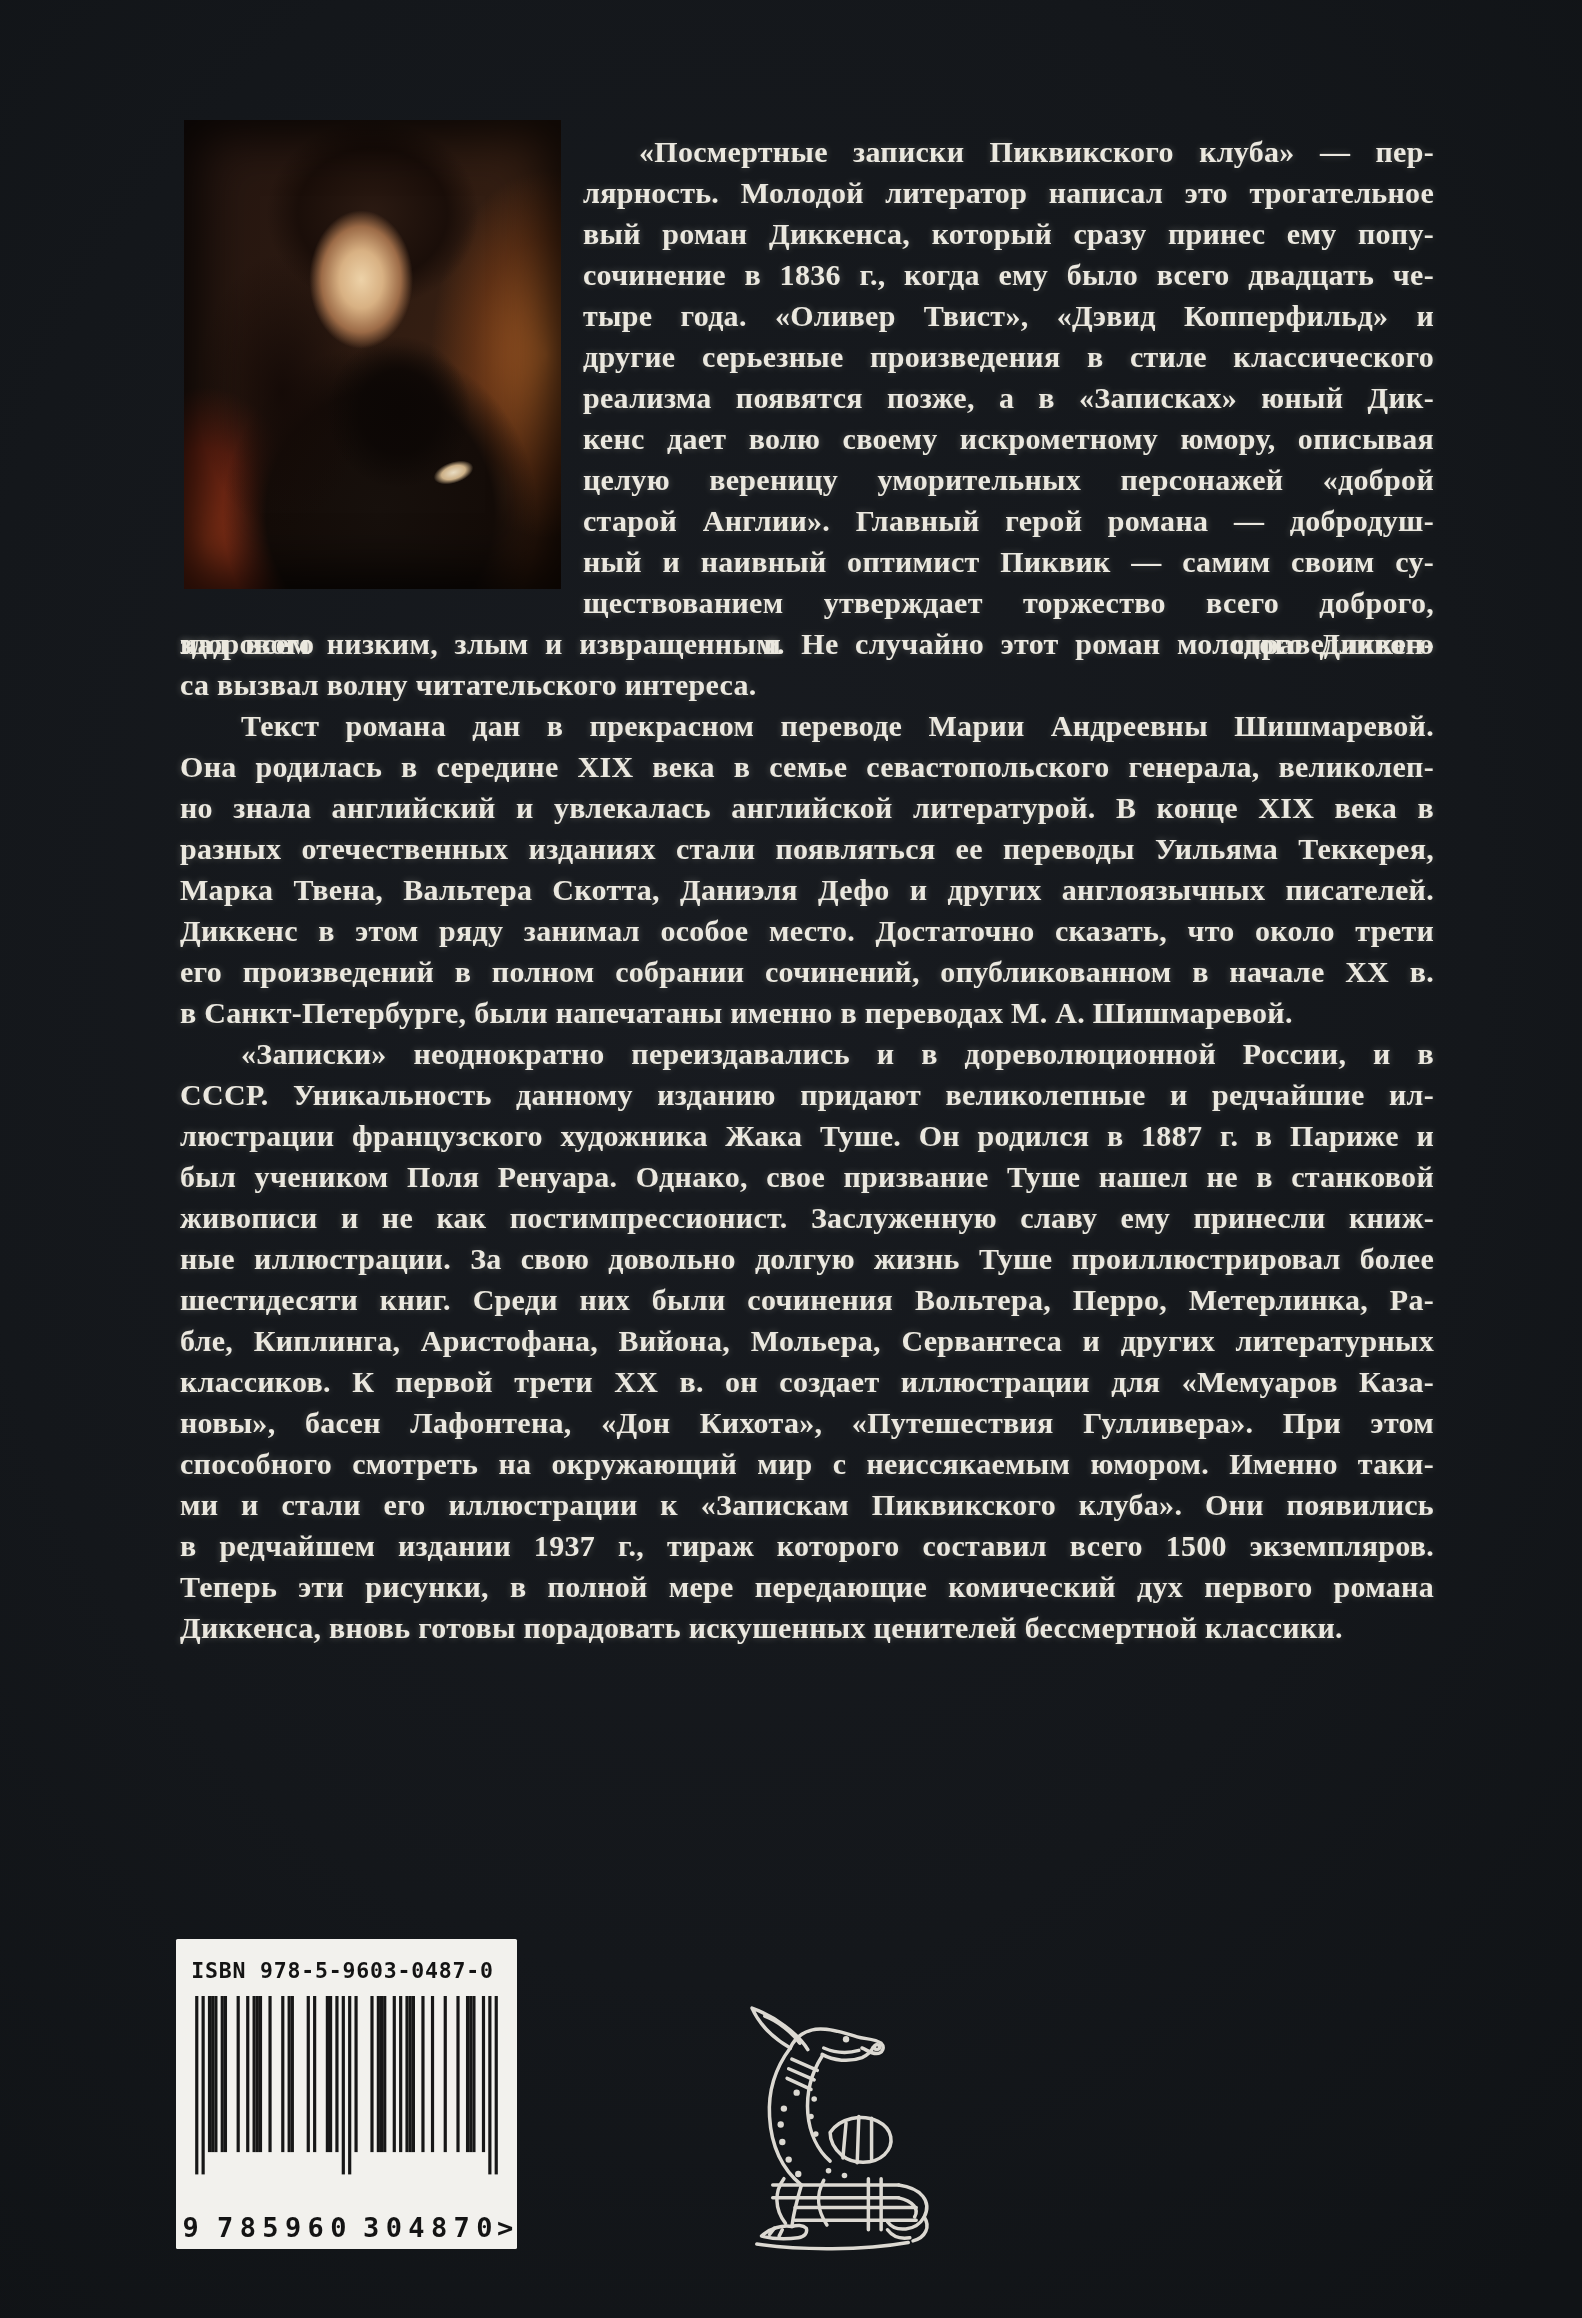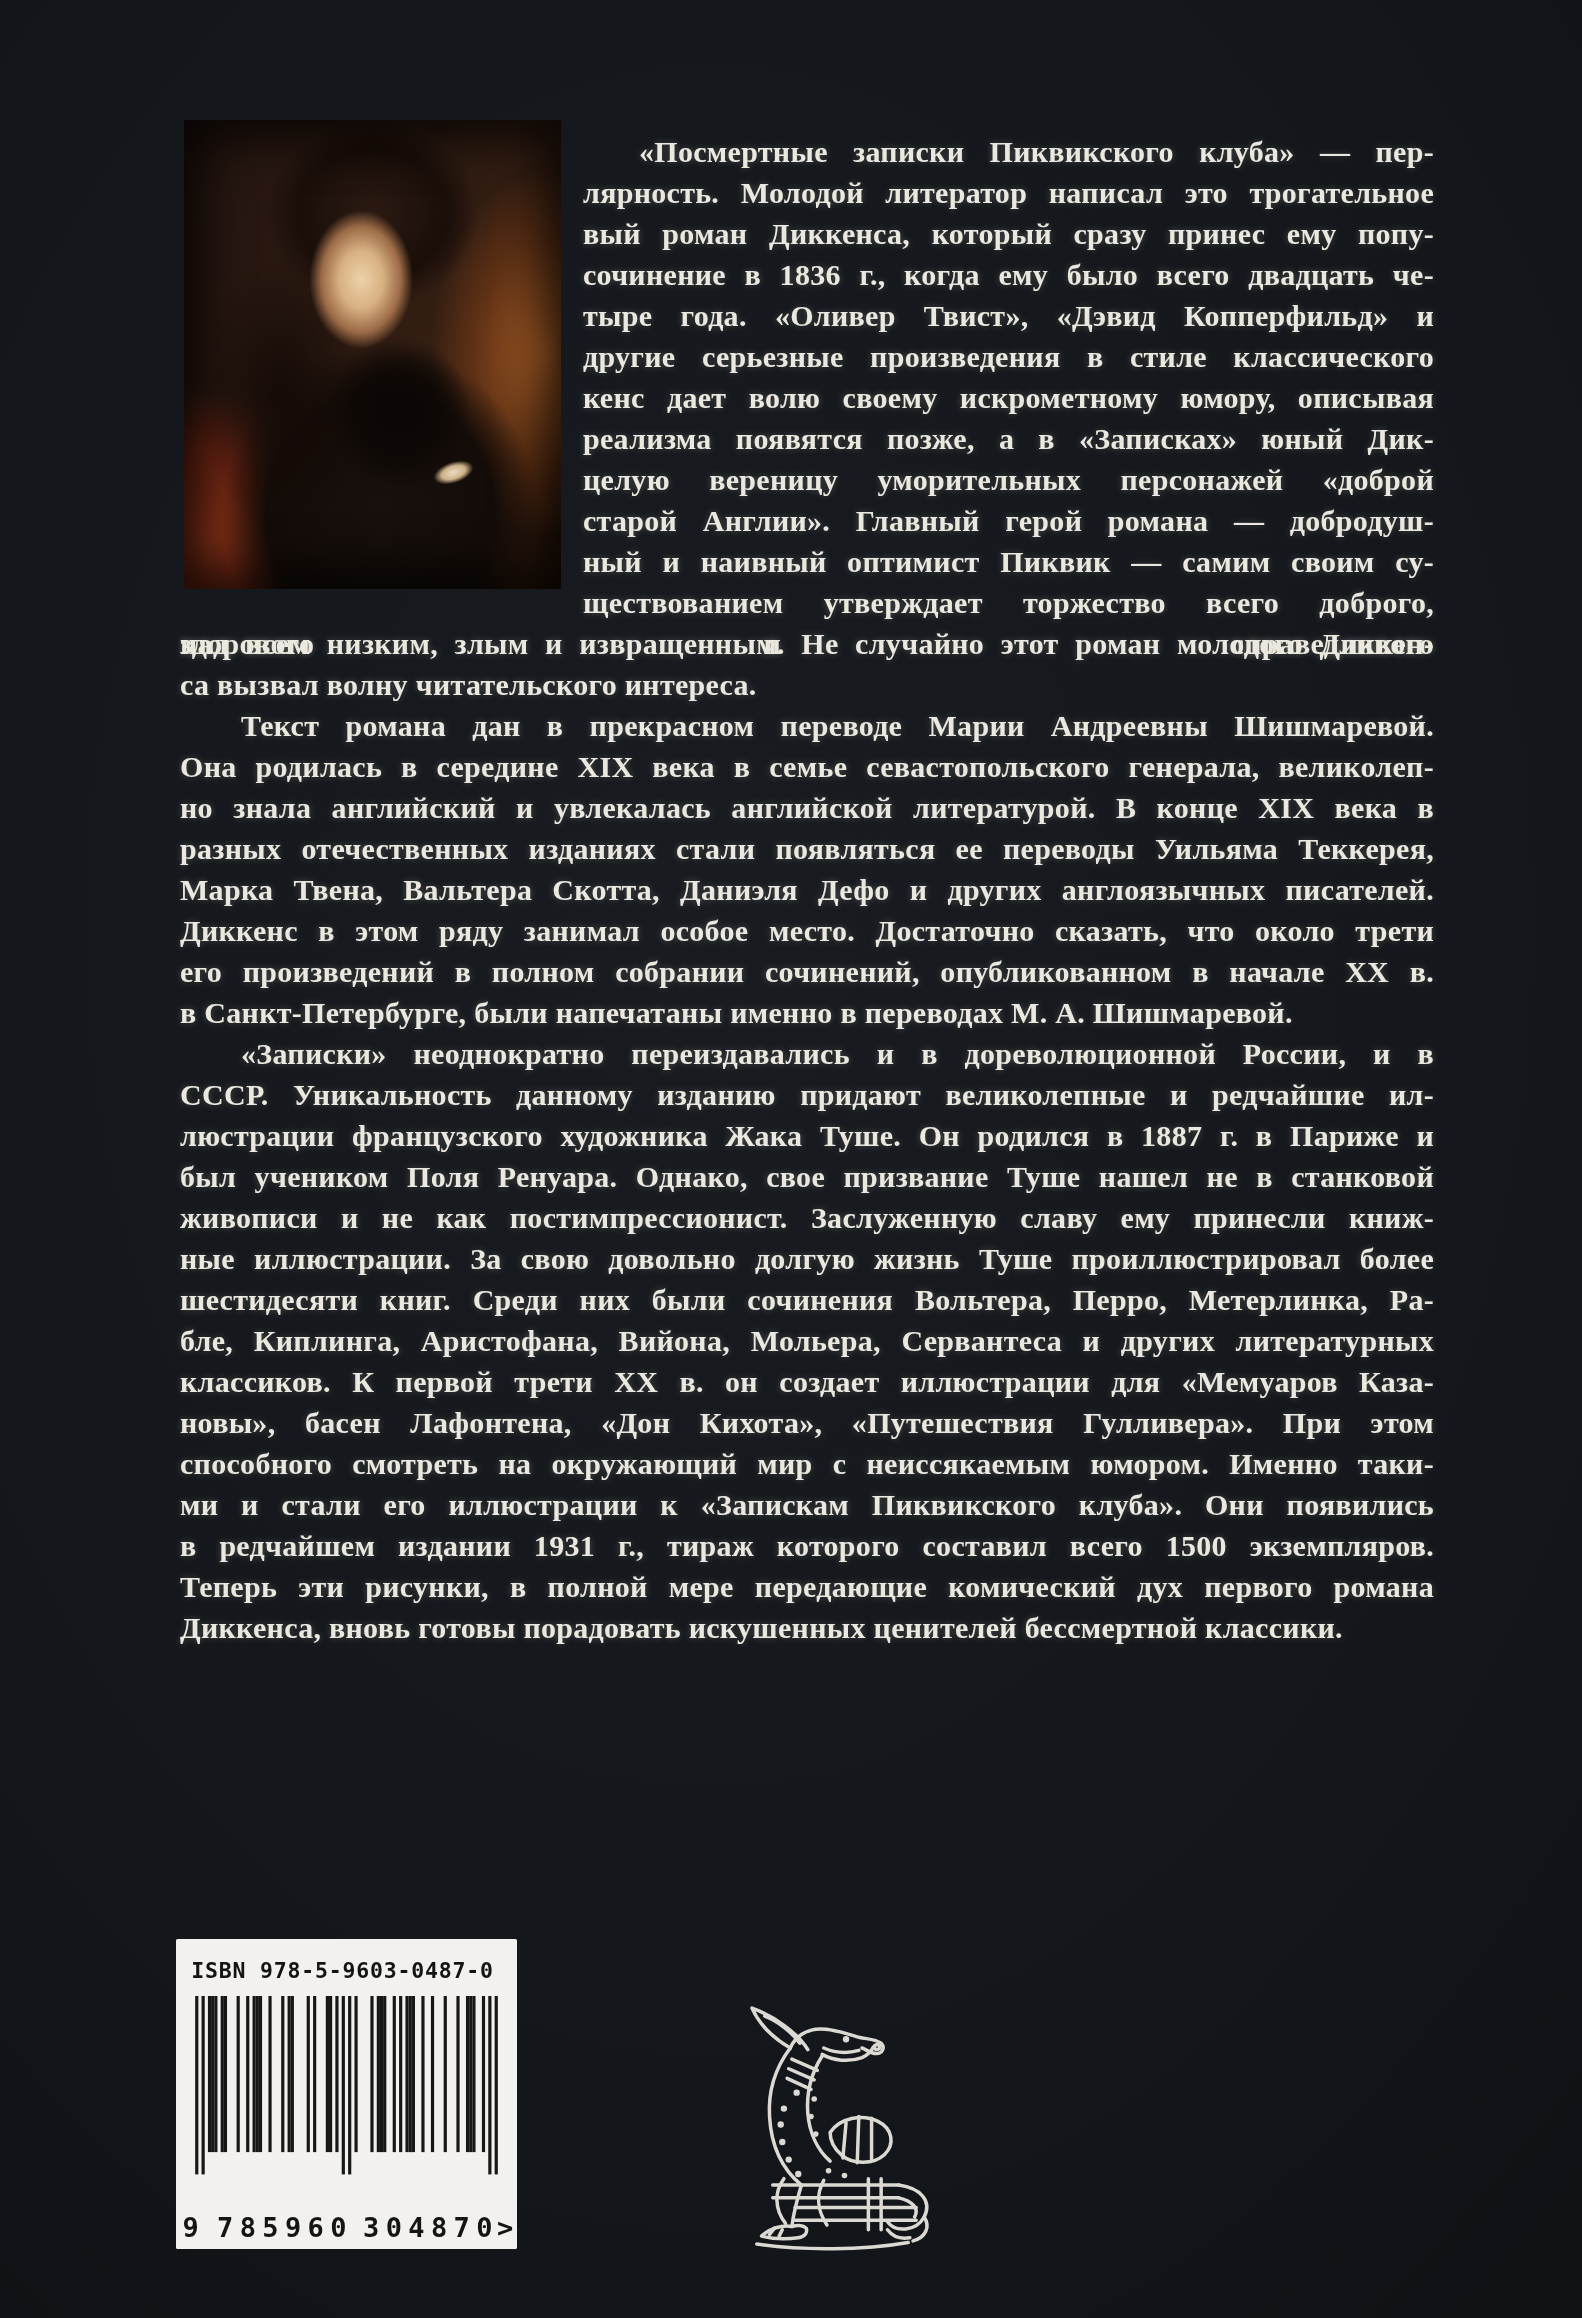--- a/index.html
+++ b/index.html
@@ -79,22 +79,22 @@
 
   <div class="annotation" id="annotation">
       <div class="portrait-spacer"></div>
       <div class="para para1">
         <div class="ln ln-first">«Посмертные записки Пиквикского клуба» — пер-</div>
         <div class="ln">лярность. Молодой литератор написал это трогательное</div>
         <div class="ln">вый роман Диккенса, который сразу принес ему попу-</div>
         <div class="ln">сочинение в 1836 г., когда ему было всего двадцать че-</div>
         <div class="ln">тыре года. «Оливер Твист», «Дэвид Копперфильд» и</div>
         <div class="ln">другие серьезные произведения в стиле классического</div>
+        <div class="ln">реализма появятся позже, а в «Записках» юный Дик-</div>
         <div class="ln">кенс дает волю своему искрометному юмору, описывая</div>
-        <div class="ln">реализма появятся позже, а в «Записках» юный Дик-</div>
         <div class="ln">целую вереницу уморительных персонажей «доброй</div>
         <div class="ln">старой Англии». Главный герой романа — добродуш-</div>
         <div class="ln">ный и наивный оптимист Пиквик — самим своим су-</div>
         <div class="ln">ществованием утверждает торжество всего доброго, здорового и справедливого</div>
         <div class="ln">над всем низким, злым и извращенным. Не случайно этот роман молодого Диккен-</div>
         <div class="ln ln-last">са вызвал волну читательского интереса.</div>
       </div>
       <div class="para para2">
         <div class="ln ln-first">Текст романа дан в прекрасном переводе Марии Андреевны Шишмаревой.</div>
         <div class="ln">Она родилась в середине XIX века в семье севастопольского генерала, великолеп-</div>
@@ -111,21 +111,21 @@
         <div class="ln">люстрации французского художника Жака Туше. Он родился в 1887 г. в Париже и</div>
         <div class="ln">был учеником Поля Ренуара. Однако, свое призвание Туше нашел не в станковой</div>
         <div class="ln">живописи и не как постимпрессионист. Заслуженную славу ему принесли книж-</div>
         <div class="ln">ные иллюстрации. За свою довольно долгую жизнь Туше проиллюстрировал более</div>
         <div class="ln">шестидесяти книг. Среди них были сочинения Вольтера, Перро, Метерлинка, Ра-</div>
         <div class="ln">бле, Киплинга, Аристофана, Вийона, Мольера, Сервантеса и других литературных</div>
         <div class="ln">классиков. К первой трети XX в. он создает иллюстрации для «Мемуаров Каза-</div>
         <div class="ln">новы», басен Лафонтена, «Дон Кихота», «Путешествия Гулливера». При этом</div>
         <div class="ln">способного смотреть на окружающий мир с неиссякаемым юмором. Именно таки-</div>
         <div class="ln">ми и стали его иллюстрации к «Запискам Пиквикского клуба». Они появились</div>
-        <div class="ln">в редчайшем издании 1931 г., тираж которого составил всего 1500 экземпляров.</div>
+        <div class="ln">в редчайшем издании 1937 г., тираж которого составил всего 1500 экземпляров.</div>
         <div class="ln">Теперь эти рисунки, в полной мере передающие комический дух первого романа</div>
         <div class="ln ln-last">Диккенса, вновь готовы порадовать искушенных ценителей бессмертной классики.</div>
       </div>
     </div>
 
   <div class="isbn-label">
     <div class="isbn-line">ISBN 978-5-9603-0487-0</div>
     <svg class="bc-svg" id="barcode" width="303" height="180" viewBox="0 0 380 226">
         <rect x="0" y="0" width="4" height="224" fill="#171717"></rect>
         <rect x="8" y="0" width="4" height="224" fill="#171717"></rect>

